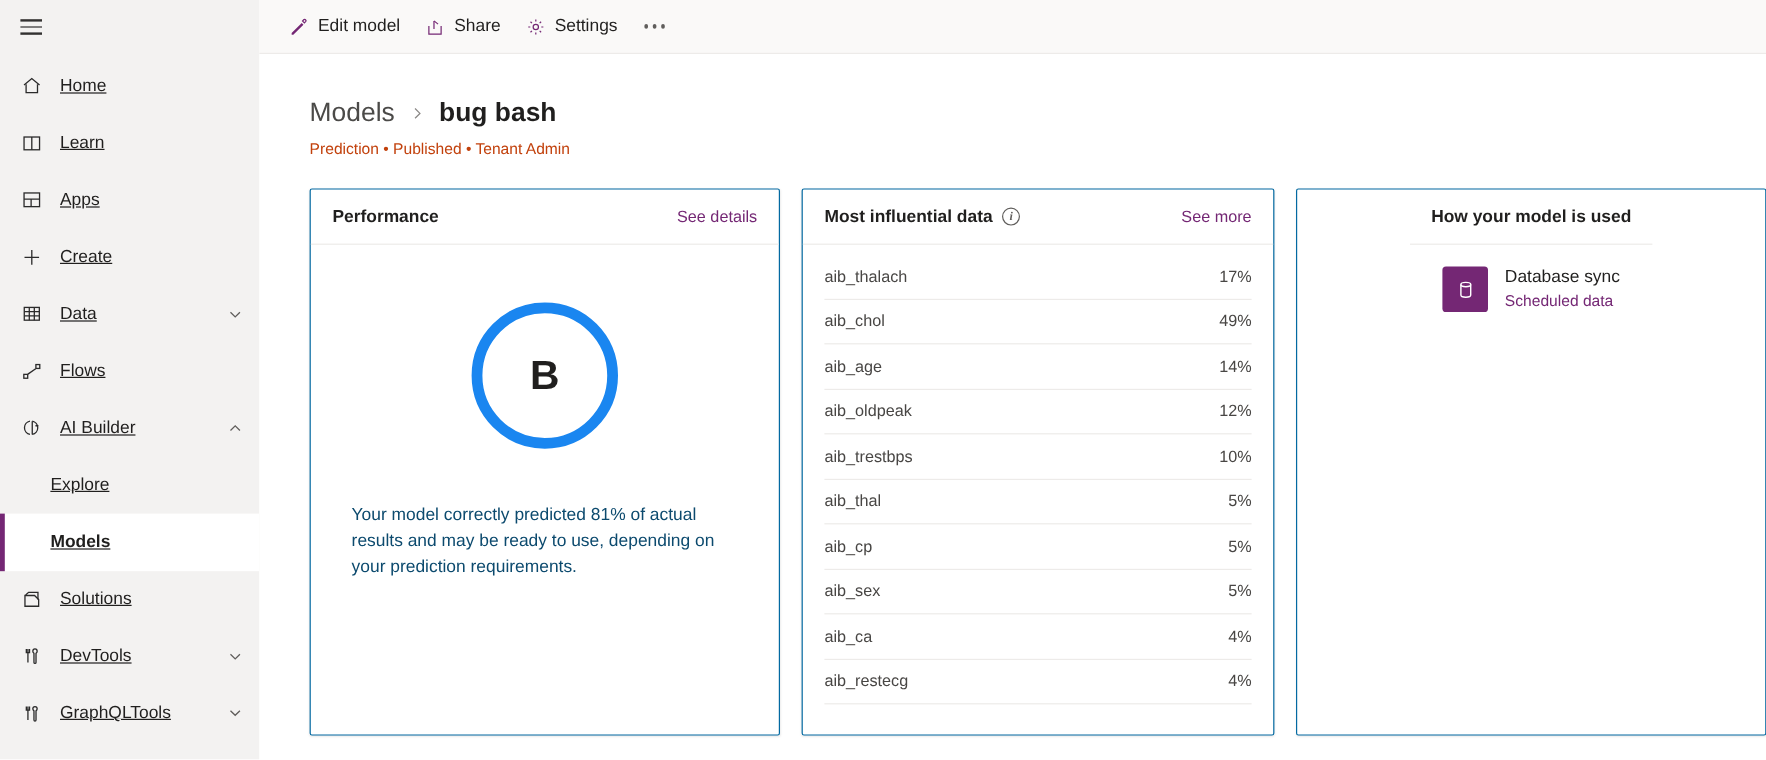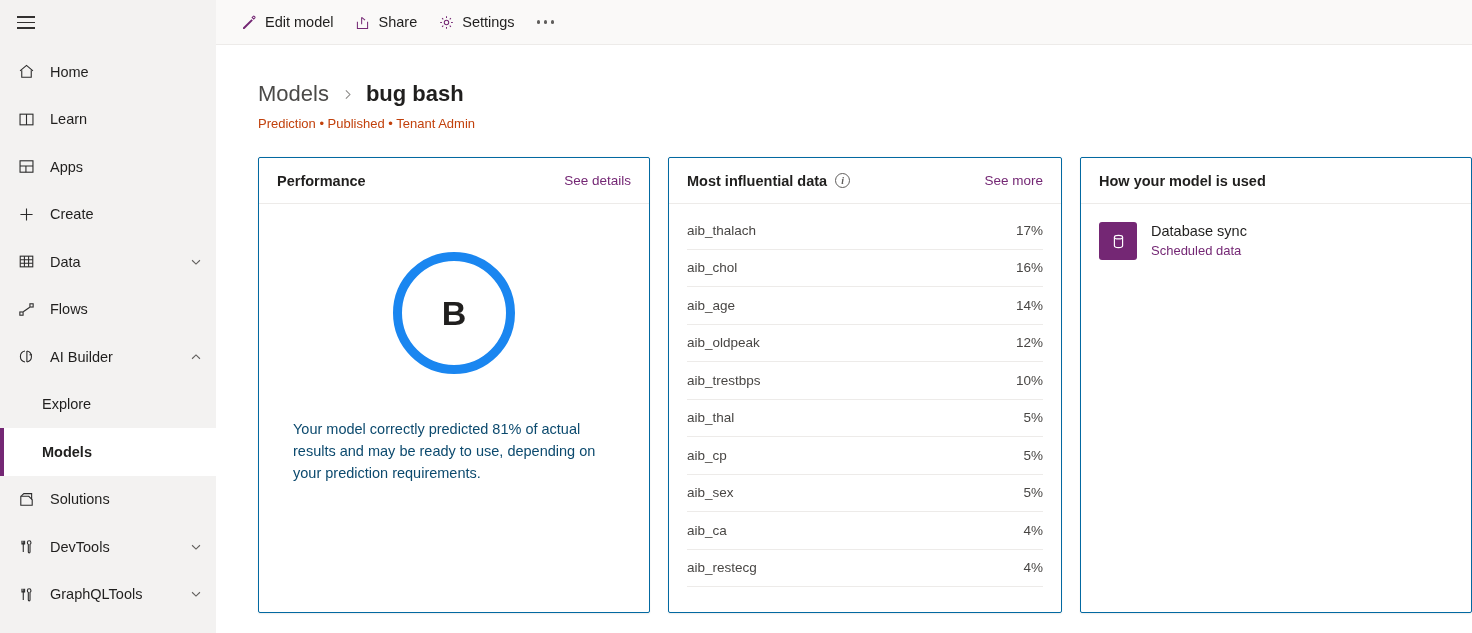--- a/index.html
+++ b/index.html
@@ -42,21 +42,21 @@
     cursor: pointer;
     color: #201f1e;
     font-size: 14.5px;
   }
   .nav-item .ico {
     width: 28px; height: 28px;
     display: flex; align-items: center; justify-content: center;
     flex: 0 0 28px;
     color: #2b2b2b;
   }
-  .nav-item .lbl { margin-left: 10px; flex: 1 1 auto; white-space: nowrap; }
+  .nav-item .lbl { margin-left: 10px; flex: 1 1 auto; white-space: nowrap; text-decoration: underline; }
   .nav-item .chev { width: 16px; height: 16px; color: #605e5c; display:flex; align-items:center; justify-content:center;}
   .nav-item.sub { padding-left: 42px; }
   .nav-item.sub .lbl { margin-left: 0; }
   .nav-item.selected {
     background: #ffffff;
     font-weight: 600;
   }
   .nav-item.selected::before {
     content: ""; position: absolute; left: 0; top: 0;
     width: 4px; height: 100%; background: #742774;
@@ -188,21 +188,21 @@
   .data-list { padding: 8px 18px 0 18px; }
   .data-row {
     height: 37.5px;
     display: flex; align-items: center; justify-content: space-between;
     border-bottom: 1px solid #edebe9;
     font-size: 13.5px; color: #484644;
   }
   .data-row .val { color: #484644; }
 
   
-  .card-usage { width: 394px; height: 456px; display: flex; flex-direction: column; }
+  .card-usage { width: 394px; height: 456px; display: flex; flex-direction: column; align-items: center; }
   .usage-body { padding: 18px 18px 0 18px; }
   .usage-item { display: flex; align-items: center; gap: 14px; cursor: pointer; }
   .usage-tile {
     width: 38px; height: 38px; border-radius: 3px;
     background: #742774;
     display: flex; align-items: center; justify-content: center;
     flex: 0 0 38px;
   }
   .usage-text .u-title { font-size: 14.5px; color: #201f1e; line-height: 19px; }
   .usage-text .u-sub { font-size: 13px; color: #742774; line-height: 18px; margin-top: 1px; }
@@ -420,21 +420,21 @@
             </span>
             <span class="card-link">See more</span>
           </div>
           <div class="data-list" id="data-list">
               <div class="data-row">
                 <span class="nm">aib_thalach</span>
                 <span class="val">17%</span>
               </div>
               <div class="data-row">
                 <span class="nm">aib_chol</span>
-                <span class="val">16%</span>
+                <span class="val">49%</span>
               </div>
               <div class="data-row">
                 <span class="nm">aib_age</span>
                 <span class="val">14%</span>
               </div>
               <div class="data-row">
                 <span class="nm">aib_oldpeak</span>
                 <span class="val">12%</span>
               </div>
               <div class="data-row">

